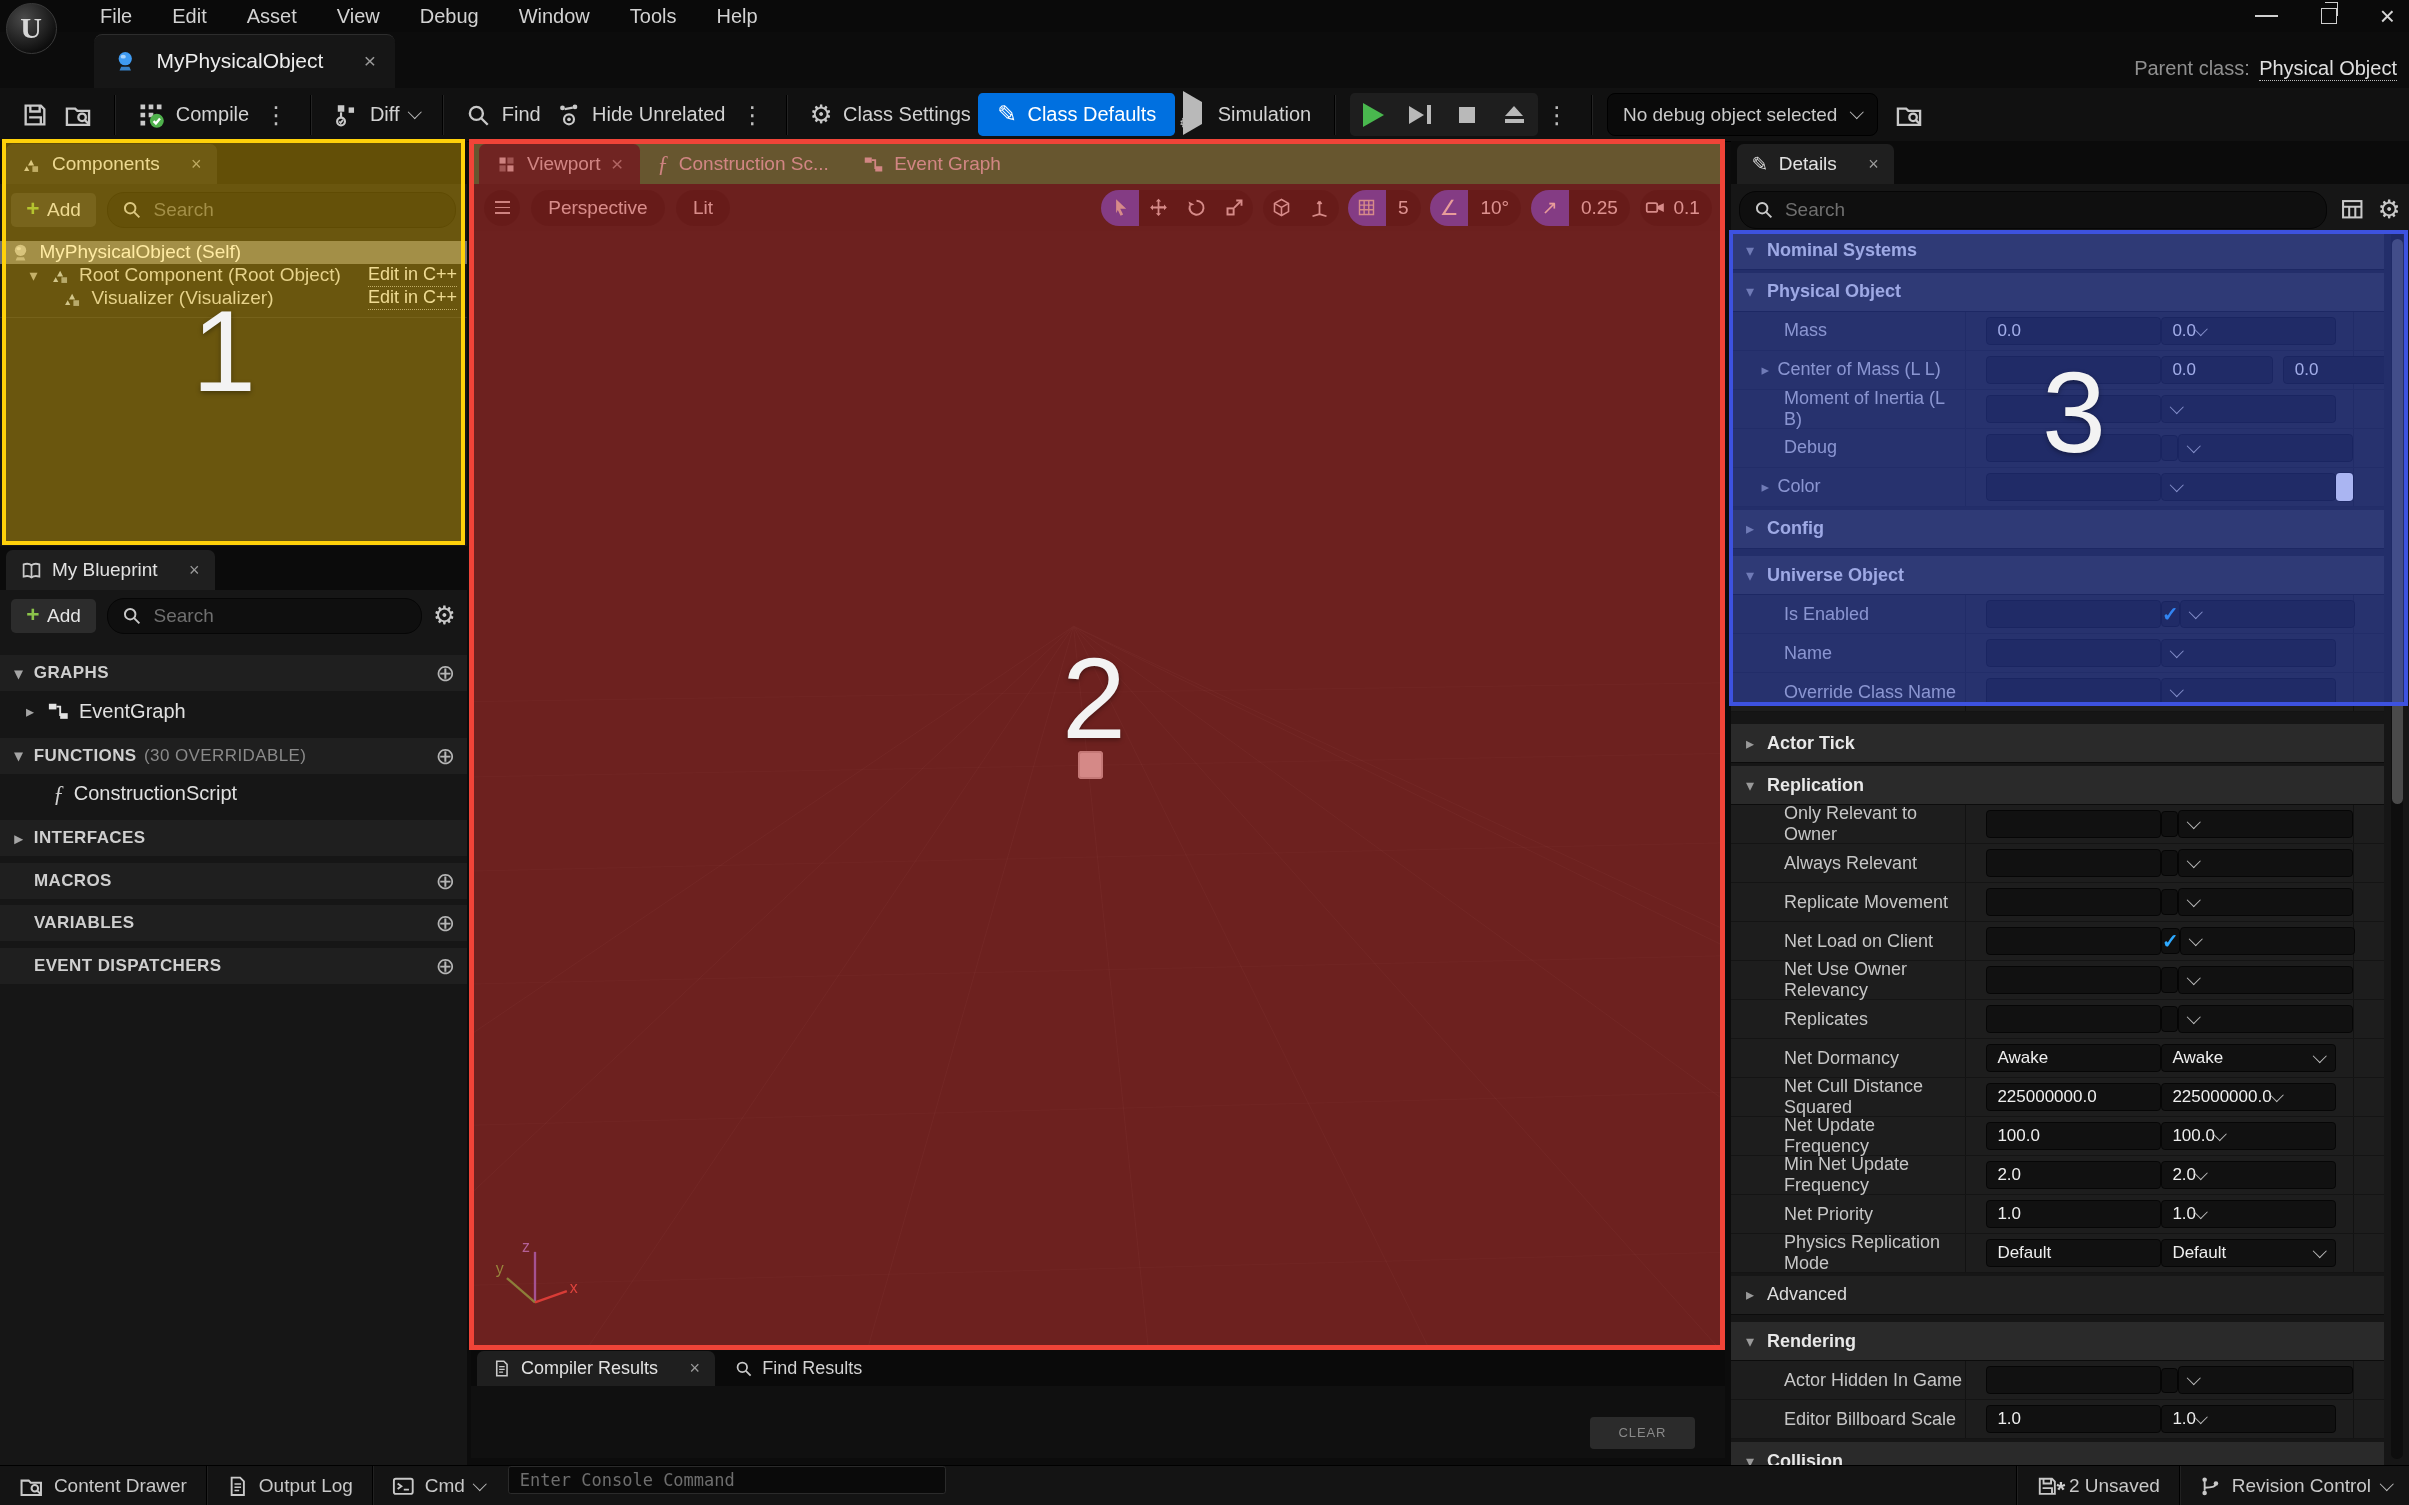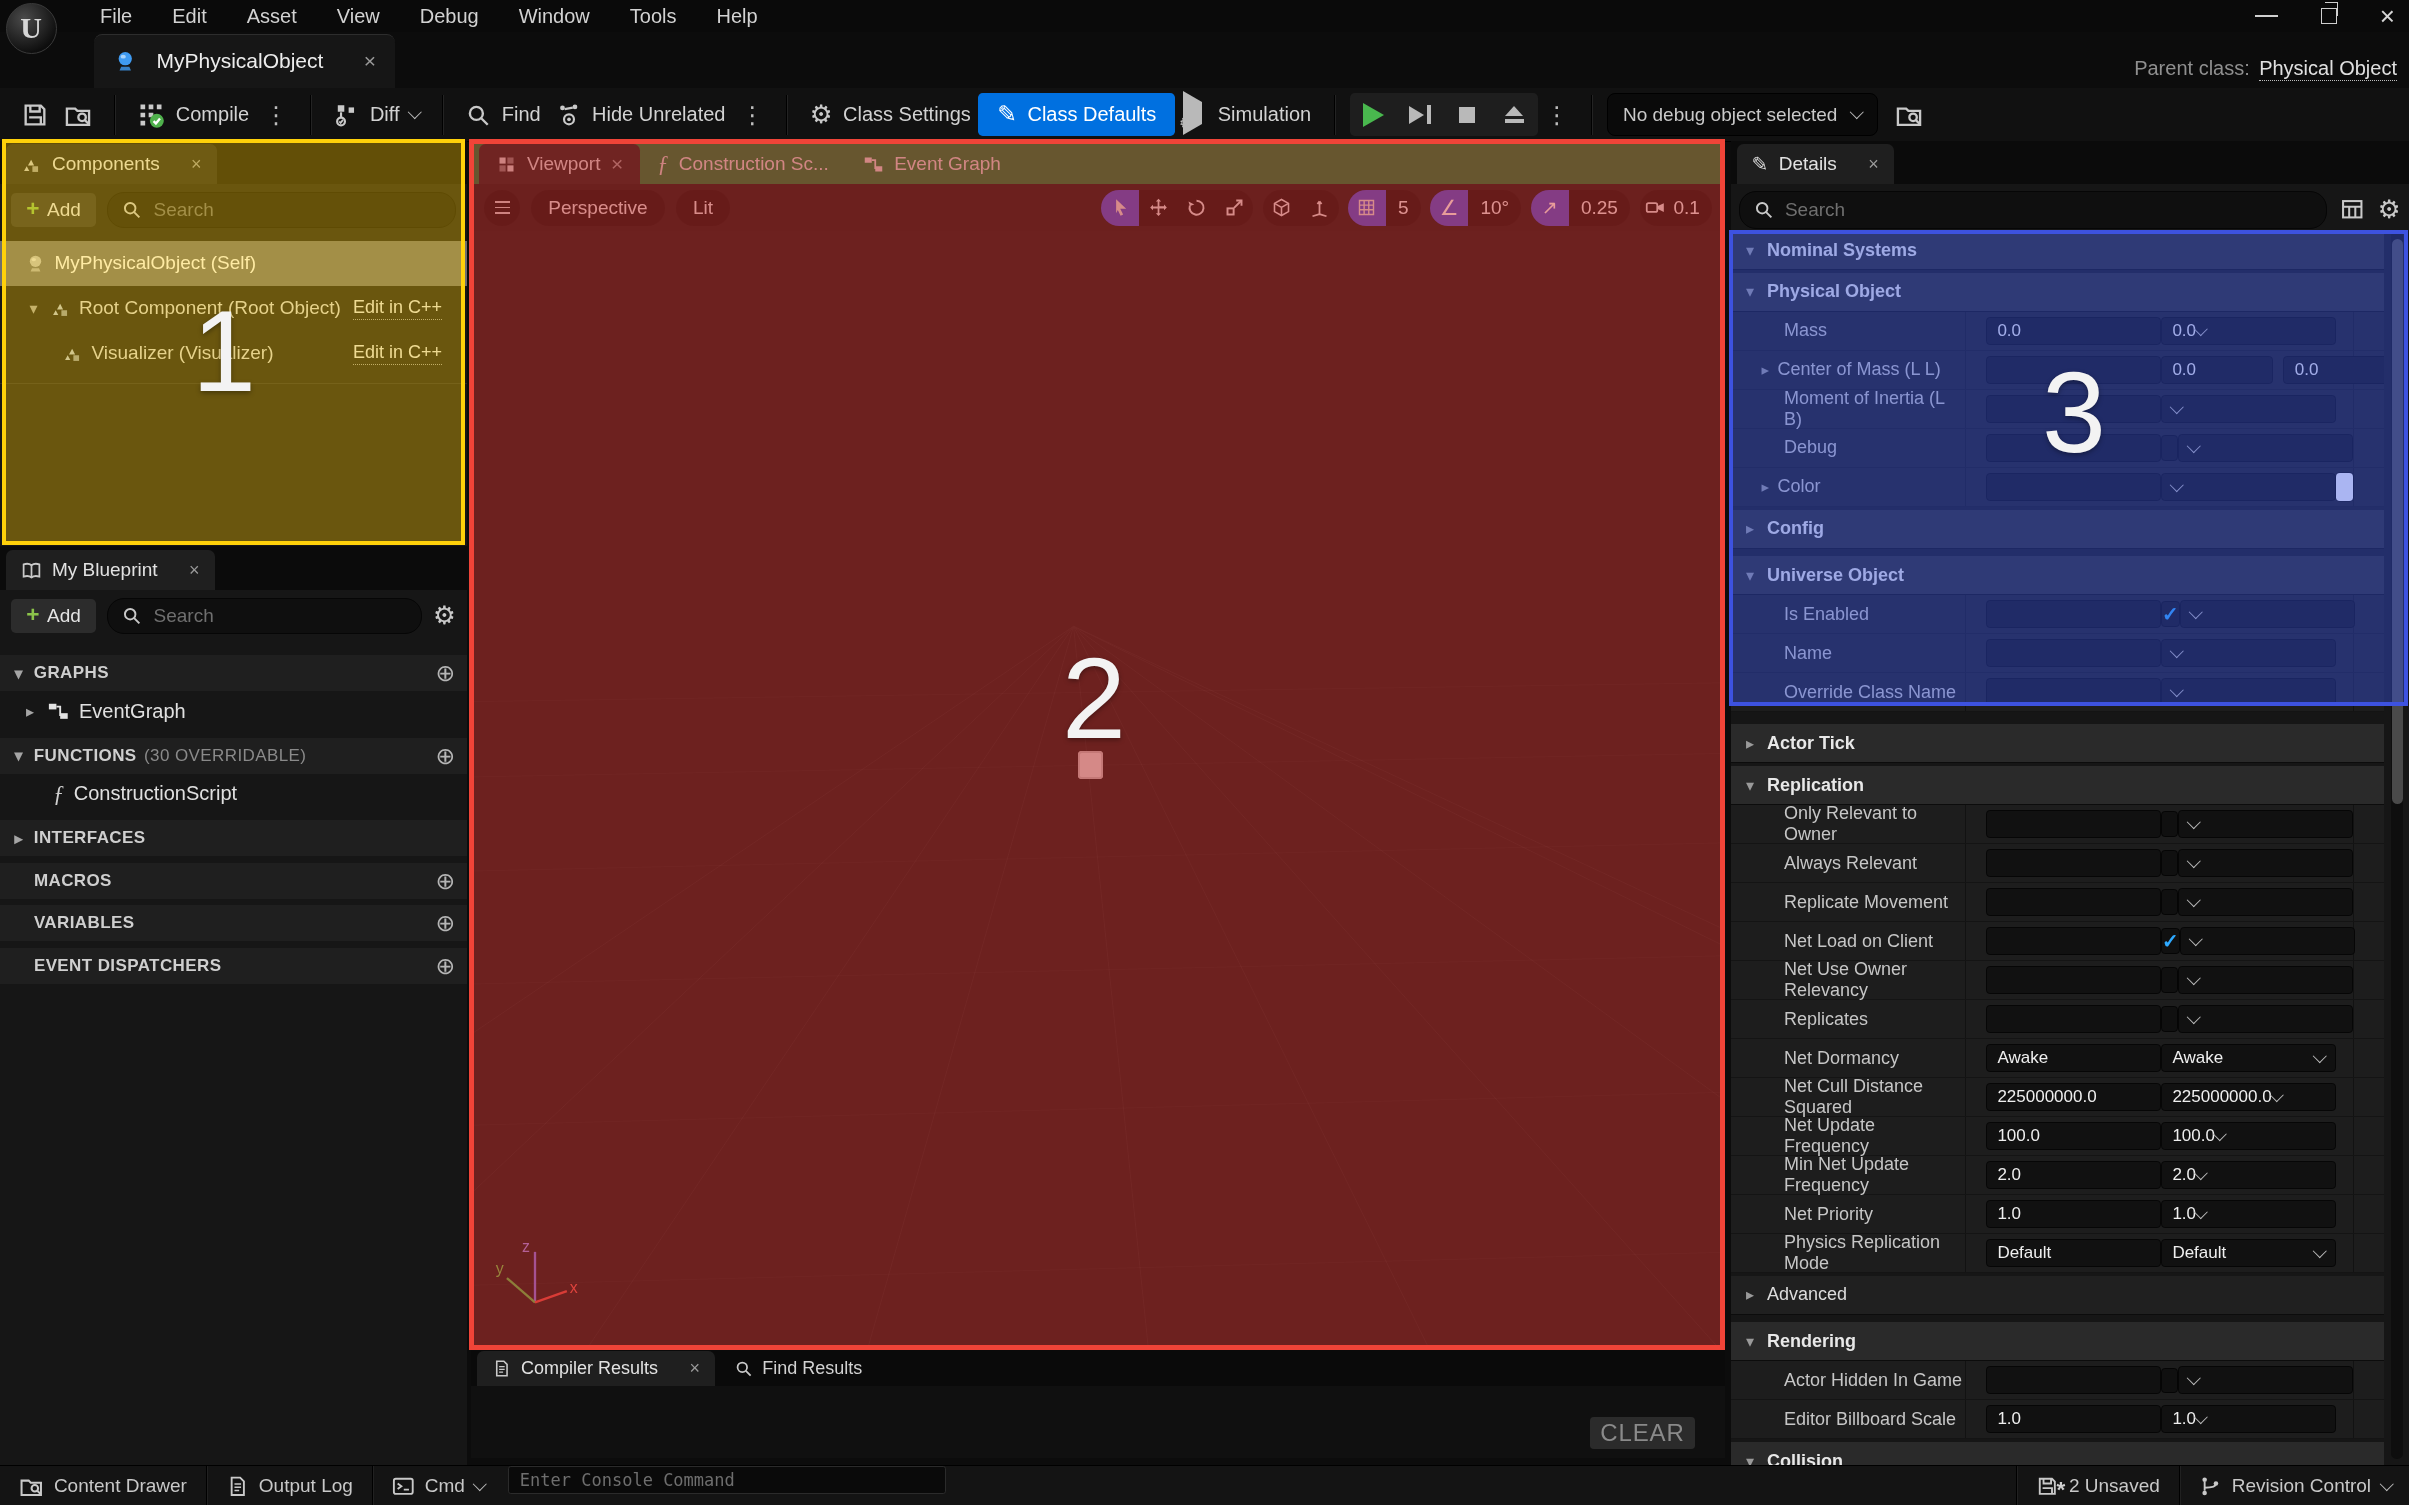--- a/index.html
+++ b/index.html
@@ -61,21 +61,21 @@
   .toolrow{display:flex;align-items:center;gap:11.3px;padding:7.5px 11.3px;}
   .addbtn{display:flex;align-items:center;gap:7.5px;background:#2c2c2c;border:0.9px solid #0a0a0a;border-radius:4.7px;
           height:34px;padding:0 15px;font-size:19px;color:#e4e4e4;}
   .addbtn .plus{color:#8bc34a;font-size:22.6px;font-weight:bold;line-height:1;}
   .search{flex:1;display:flex;align-items:center;gap:9.4px;background:#0f0f0f;border:0.9px solid #060606;border-radius:17px;height:34px;padding:0 13px;}
   .search input{flex:1;background:transparent;border:none;outline:none;color:#dcdcdc;font-size:19px;font-family:inherit;}
   .search input::placeholder{color:#6f6f6f;}
   
   #components{left:0;top:141px;width:467px;height:405px;}
   .ctree{margin-top:5.6px;border-bottom:0.9px solid #2a2a2a;padding-bottom:7.5px;}
-  .crow{height:45px;display:flex;align-items:center;font-size:19px;color:#d8d8d8;padding:0 25px;gap:8.5px;}
+  .crow{height:23px;display:flex;align-items:center;font-size:19px;color:#d8d8d8;padding:0 10px;gap:8.5px;}
   .crow.selected{background:#6f6f6f;color:#ffffff;}
   .crow .editlink{margin-left:auto;color:#e6e6e6;border-bottom:1.9px dotted #9f9f9f;font-size:18px;padding-bottom:0.9px;}
   .exp{color:#a5a5a5;font-size:16px;width:15px;text-align:center;flex:none;}
   .ind1{padding-left:26px;}.ind2{padding-left:62px;}
   
   #myblueprint{left:0;top:547px;width:467px;height:918px;}
   .mbrows{display:flex;flex-direction:column;margin-top:7.5px;}
   .mbhead{height:36px;background:#1f1f1f;display:flex;align-items:center;padding:0 11.3px;gap:7.5px;
           font-size:17px;font-weight:bold;color:#cfcfcf;letter-spacing:0.4px;margin-top:6.6px;}
   .mbhead .suffix{color:#8a8a8a;font-weight:normal;font-size:17px;}
@@ -99,21 +99,21 @@
   #vcanvas{flex:1;position:relative;background:#1f1f1f;overflow:hidden;}
   #sprite{position:absolute;left:607px;top:520px;width:24.5px;height:28px;background:#ebebeb;border-radius:3.8px;opacity:.93;box-shadow:inset 0 0 0 1.9px #c9c9c9;}
   #gizmo{position:absolute;left:17px;bottom:24.5px;}
   
   #compiler{left:471px;top:1348px;width:1254px;height:110px;background:#0e0e0e;display:flex;flex-direction:column;}
   #compiler .tabstrip{background:#0a0a0a;height:38px;}
   #compiler .ptab{height:35px;font-size:18px;}
   .findtab{display:flex;align-items:center;gap:9.4px;padding:0 19px;font-size:18px;color:#d2d2d2;height:35px;}
   #compiler .body{flex:1;position:relative;background:#101010;}
   #clearbtn{position:absolute;right:30px;bottom:9.4px;width:105px;height:32px;background:#2b2b2b;border-radius:3.8px;
-            color:#8a8a8a;font-size:24px;display:flex;align-items:center;justify-content:center;letter-spacing:0.9px;}
+            color:#8a8a8a;font-size:13px;display:flex;align-items:center;justify-content:center;letter-spacing:0.9px;}
   
   #details{left:1731px;top:141px;width:679px;height:1324px;background:#161616;overflow:hidden;}
   #details .searchrow{display:flex;align-items:center;gap:13px;padding:6.6px 9.4px 6.6px 7.5px;}
   #details .searchrow .search{height:36px;}
   .details-rows{position:absolute;left:0;top:90px;right:26px;bottom:0;display:flex;flex-direction:column;overflow:hidden;}
   .drow{height:39px;flex:none;display:flex;align-items:center;background:#1d1d1d;border-bottom:0.9px solid #141414;box-sizing:border-box;}
   .drow[data-kind="category"]{background:#2a2a2a;margin-top:2.8px;border-bottom-color:#0c0c0c;}
   .details-rows .drow:first-of-type{margin-top:0;}
   .drow[data-gap="lg"]{margin-top:12.2px;}
   .drow[data-gap="md"]{margin-top:7.5px;}

